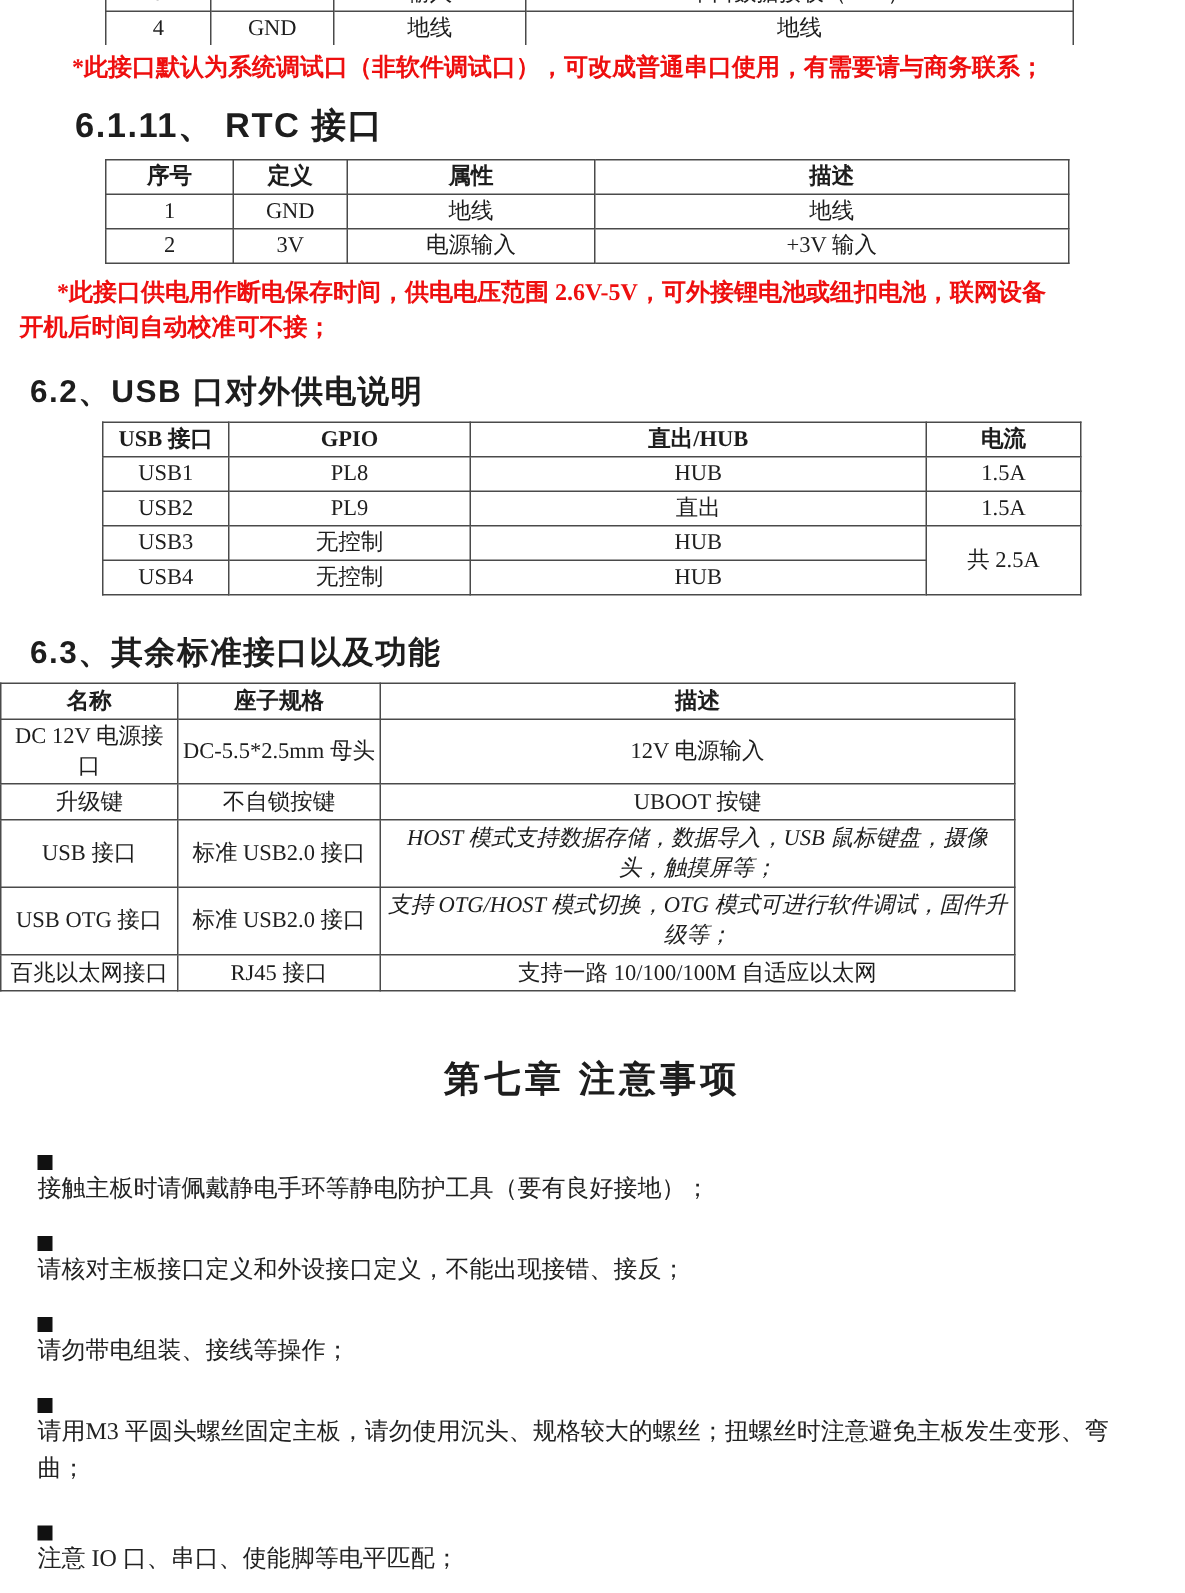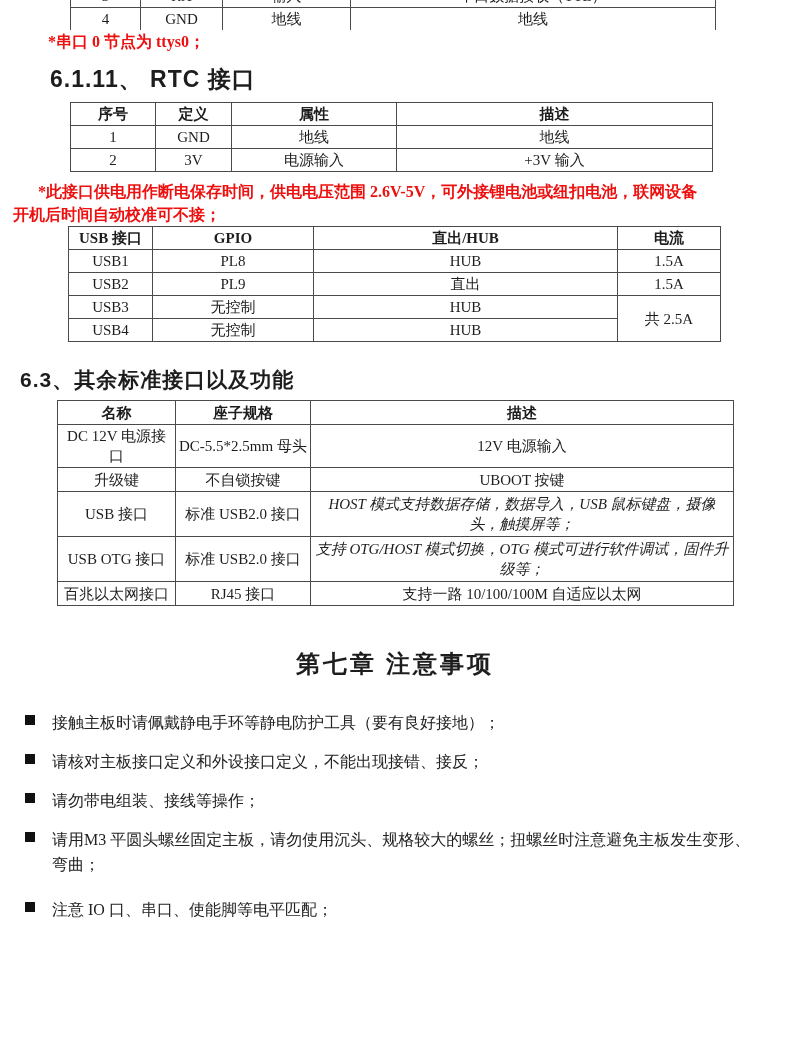--- a/index.html
+++ b/index.html
@@ -36,26 +36,26 @@
   
   h3.sec { font-size:23px; font-weight:bold; margin:11px 0 7px 50px; letter-spacing:1px;
            font-family:"Liberation Sans","DejaVu Sans",sans-serif; }
   h2.sec { font-size:21px; font-weight:bold; margin:17px 0 6px 20px; letter-spacing:1px;
            font-family:"Liberation Sans","DejaVu Sans",sans-serif; }
   h1.chapter { font-size:24px; font-weight:bold; text-align:center; margin:42px 0 0 0;
                letter-spacing:3px; font-family:"Liberation Serif","DejaVu Serif",serif; }
 
   .rtc-table { width:642px; margin-left:70px; margin-top:6px; }
   .usb-table { width:652px; margin-left:68px; }
-  .oth-table { width:676px; margin-left:57px; margin-top:3px; }
+  .oth-table { width:676px; margin-top:3px; }
   .oth-table td.desc2 { height:45px;font-style:italic; }
 
   
   .bullets { margin:30px 0 0 25px; width:740px; }
-  .bullet { display:flex; align-items:flex-start; margin-bottom:14px; }
+  .bullet { display:flex; align-items:flex-start; margin-bottom:14px;flex-direction:column; }
   .bullet .sq { flex:0 0 10px; width:10px; height:10px; background:#111; margin:5px 17px 0 0; }
   .bullet .txt { font-size:16px; line-height:25px; color:#222;
                  font-family:"Liberation Serif","DejaVu Serif",serif; }
   .bullet.gap-before { margin-top:20px; }
 </style>
 </head>
 <body>
 
 <div class="page">
 
@@ -77,21 +77,21 @@
       <tr>
         <td>4</td>
         <td>GND</td>
         <td>地线</td>
         <td>地线</td>
       </tr>
     </tbody>
       </table>
   </div>
 
-  <div class="red note-top" style="margin-top:0">*串口 0 节点为 ttys0；</div>
+  <div class="red note-top">*此接口默认为系统调试口（非软件调试口），可改成普通串口使用，有需要请与商务联系；</div>
 
   <h3 class="sec">6.1.11、 RTC 接口</h3>
   <table class="rtc-table">
     <colgroup>
         <col style="width:85px">
         <col style="width:76px">
         <col style="width:165px">
         <col style="width:316px">
       </colgroup>
     <tbody>
@@ -111,20 +111,21 @@
       <td>2</td>
       <td>3V</td>
       <td>电源输入</td>
       <td>+3V 输入</td>
     </tr>
   </tbody>
     </table>
   <div class="red note-rtc-1">*此接口供电用作断电保存时间，供电电压范围 2.6V-5V，可外接锂电池或纽扣电池，联网设备</div>
   <div class="red note-rtc-2">开机后时间自动校准可不接；</div>
 
+  <h2 class="sec">6.2、USB 口对外供电说明</h2>
   <table class="usb-table">
     <colgroup>
         <col style="width:84px">
         <col style="width:161px">
         <col style="width:304px">
         <col style="width:103px">
       </colgroup>
     <tbody>
         <tr>
       <th>USB 接口</th>

